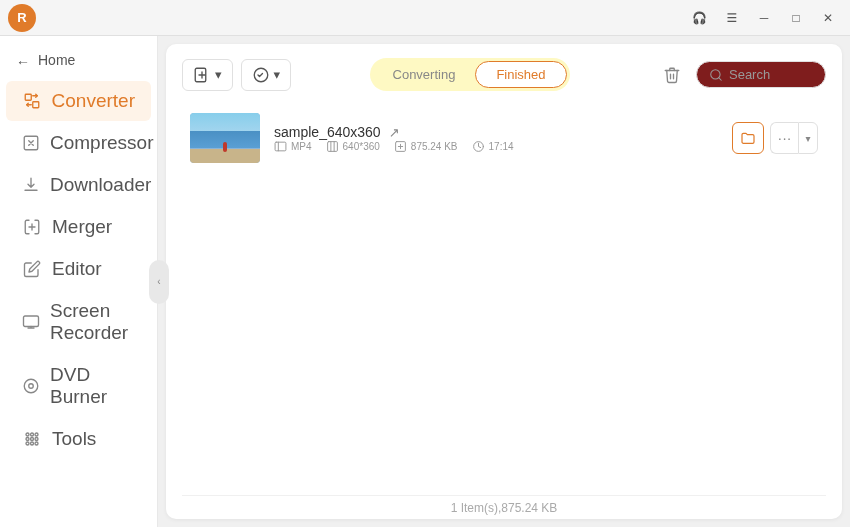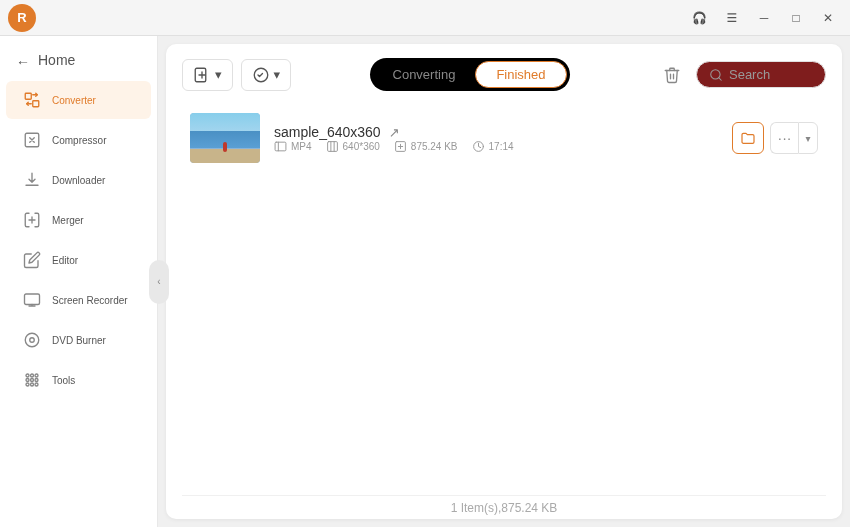--- a/index.html
+++ b/index.html
@@ -76,21 +76,21 @@
       color: #555;
       cursor: pointer;
       font-size: 14px;
     }
     .sidebar-item {
       display: flex;
       align-items: center;
       gap: 10px;
       padding: 9px 16px;
       cursor: pointer;
-      font-size: 10px;
+      font-size: 19px;
       color: #555;
       border-radius: 6px;
       margin: 1px 6px;
     }
     .sidebar-item.active {
       background: #fef3e8;
       color: #e07b2a;
     }
     .sidebar-item.active .sidebar-icon { color: #e07b2a; }
     .sidebar-icon {
@@ -164,21 +164,21 @@
       justify-content: center;
       color: #888;
       font-size: 18px;
       margin-left: auto;
     }
 
     
     .tabs {
       display: flex;
       align-items: center;
-      background: #000000;
+      background: #fef9c3;
       border-radius: 20px;
       padding: 3px;
       margin: 0 auto;
     }
     .tab {
       padding: 5px 20px;
       border-radius: 16px;
       cursor: pointer;
       font-size: 13px;
       color: #888;

